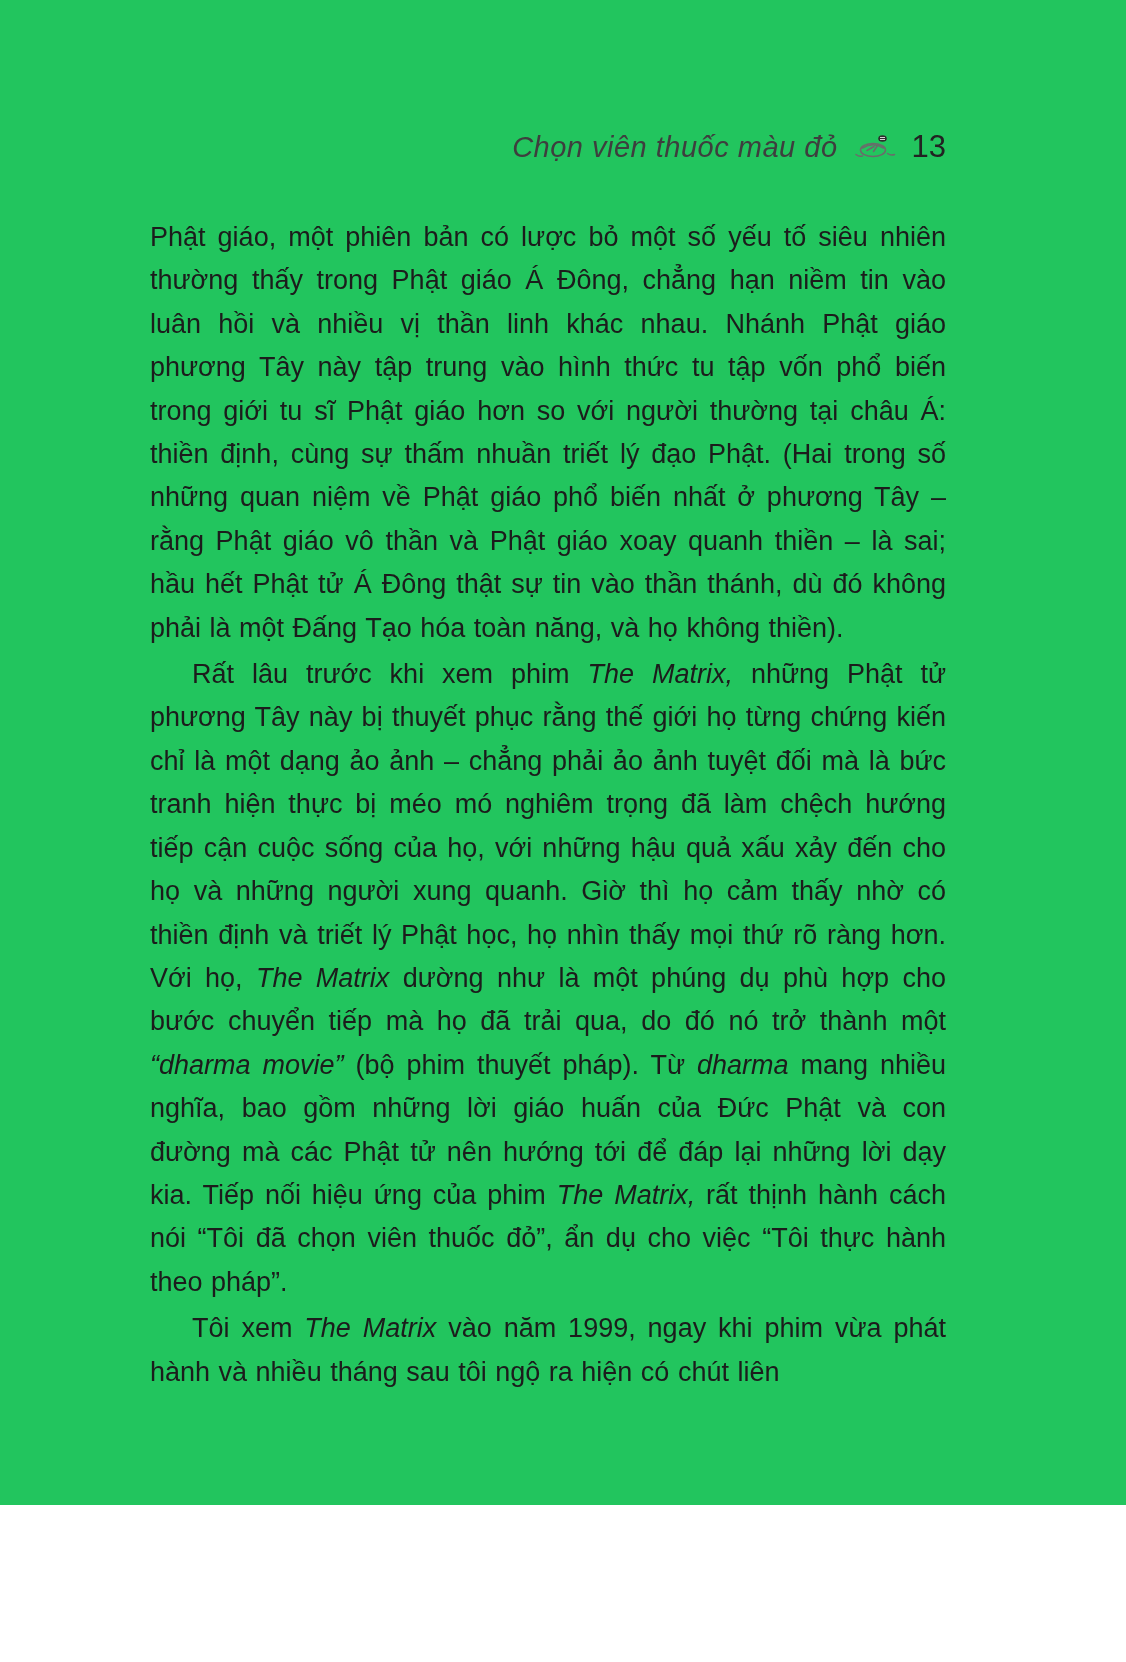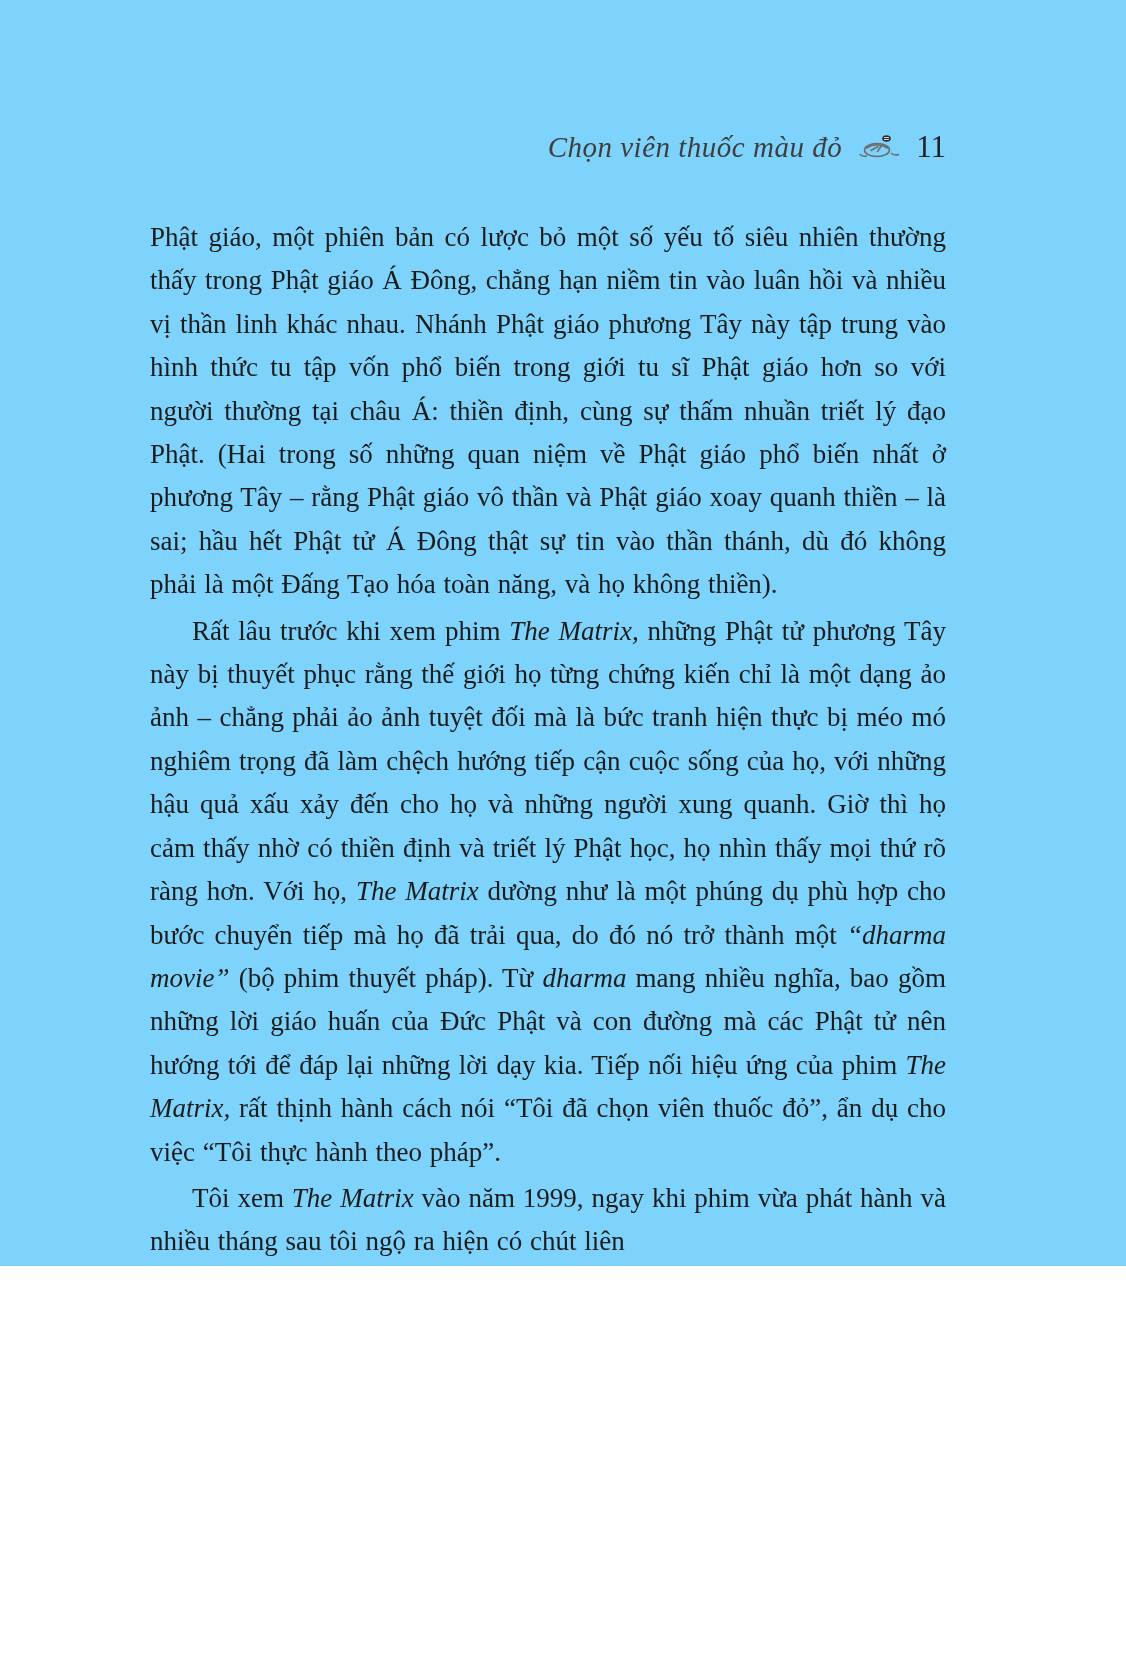--- a/index.html
+++ b/index.html
@@ -3,24 +3,24 @@
 <meta charset="utf-8">
 <style>
   html, body {
     margin: 0;
     padding: 0;
     background: #ffffff;
   }
   .page {
     position: relative;
     width: 1126px;
-    height: 1266px;
-    background: #7dd3fc;
+    height: 1505px;
+    background: #22c55e;
     overflow: hidden;
-    font-family: Liberation Serif, serif;
+    font-family: Liberation Sans, sans-serif;
   }
   .content {
     position: absolute;
     left: 150px;
     top: 128px;
     width: 796px;
   }
   .running-header {
     display: flex;
     justify-content: flex-end;
@@ -79,21 +79,21 @@
           </g>
           <g fill="#2e2e2e">
             <ellipse cx="28.5" cy="6.5" rx="4.2" ry="3.2"></ellipse>
             <path d="M24.5 6.5 l8 0 l-1 2.5 l-6 0 z" fill="#2e2e2e"></path>
           </g>
           <g stroke="#ffffff" stroke-width="0.8" fill="none">
             <path d="M26 5.5 l5 0 M26 7.5 l5 0"></path>
           </g>
         </svg>
       </span>
-      <span class="page-number">11</span>
+      <span class="page-number">13</span>
     </div>
 
     <div class="body-text">
       <p><span>Phật giáo, một phiên bản có lược bỏ một số yếu tố siêu nhiên thường thấy trong Phật giáo Á Đông, chẳng hạn niềm tin vào luân hồi và nhiều vị thần linh khác nhau. Nhánh Phật giáo phương Tây này tập trung vào hình thức tu tập vốn phổ biến trong giới tu sĩ Phật giáo hơn so với người thường tại châu Á: thiền định, cùng sự thấm nhuần triết lý đạo Phật. (Hai trong số những quan niệm về Phật giáo phổ biến nhất ở phương Tây – rằng Phật giáo vô thần và Phật giáo xoay quanh thiền – là sai; hầu hết Phật tử Á Đông thật sự tin vào thần thánh, dù đó không phải là một Đấng Tạo hóa toàn năng, và họ không thiền).</span></p>
       <p class="indented"><span>Rất lâu trước khi xem phim </span><em>The Matrix,</em><span> những Phật tử phương Tây này bị thuyết phục rằng thế giới họ từng chứng kiến chỉ là một dạng ảo ảnh – chẳng phải ảo ảnh tuyệt đối mà là bức tranh hiện thực bị méo mó nghiêm trọng đã làm chệch hướng tiếp cận cuộc sống của họ, với những hậu quả xấu xảy đến cho họ và những người xung quanh. Giờ thì họ cảm thấy nhờ có thiền định và triết lý Phật học, họ nhìn thấy mọi thứ rõ ràng hơn. Với họ, </span><em>The Matrix</em><span> dường như là một phúng dụ phù hợp cho bước chuyển tiếp mà họ đã trải qua, do đó nó trở thành một </span><em>“dharma movie”</em><span> (bộ phim thuyết pháp). Từ </span><em>dharma</em><span> mang nhiều nghĩa, bao gồm những lời giáo huấn của Đức Phật và con đường mà các Phật tử nên hướng tới để đáp lại những lời dạy kia. Tiếp nối hiệu ứng của phim </span><em>The Matrix,</em><span> rất thịnh hành cách nói “Tôi đã chọn viên thuốc đỏ”, ẩn dụ cho việc “Tôi thực hành theo pháp”.</span></p>
       <p class="indented"><span>Tôi xem </span><em>The Matrix</em><span> vào năm 1999, ngay khi phim vừa phát hành và nhiều tháng sau tôi ngộ ra hiện có chút liên</span></p>
     </div>
 
   </div>
 </div>

